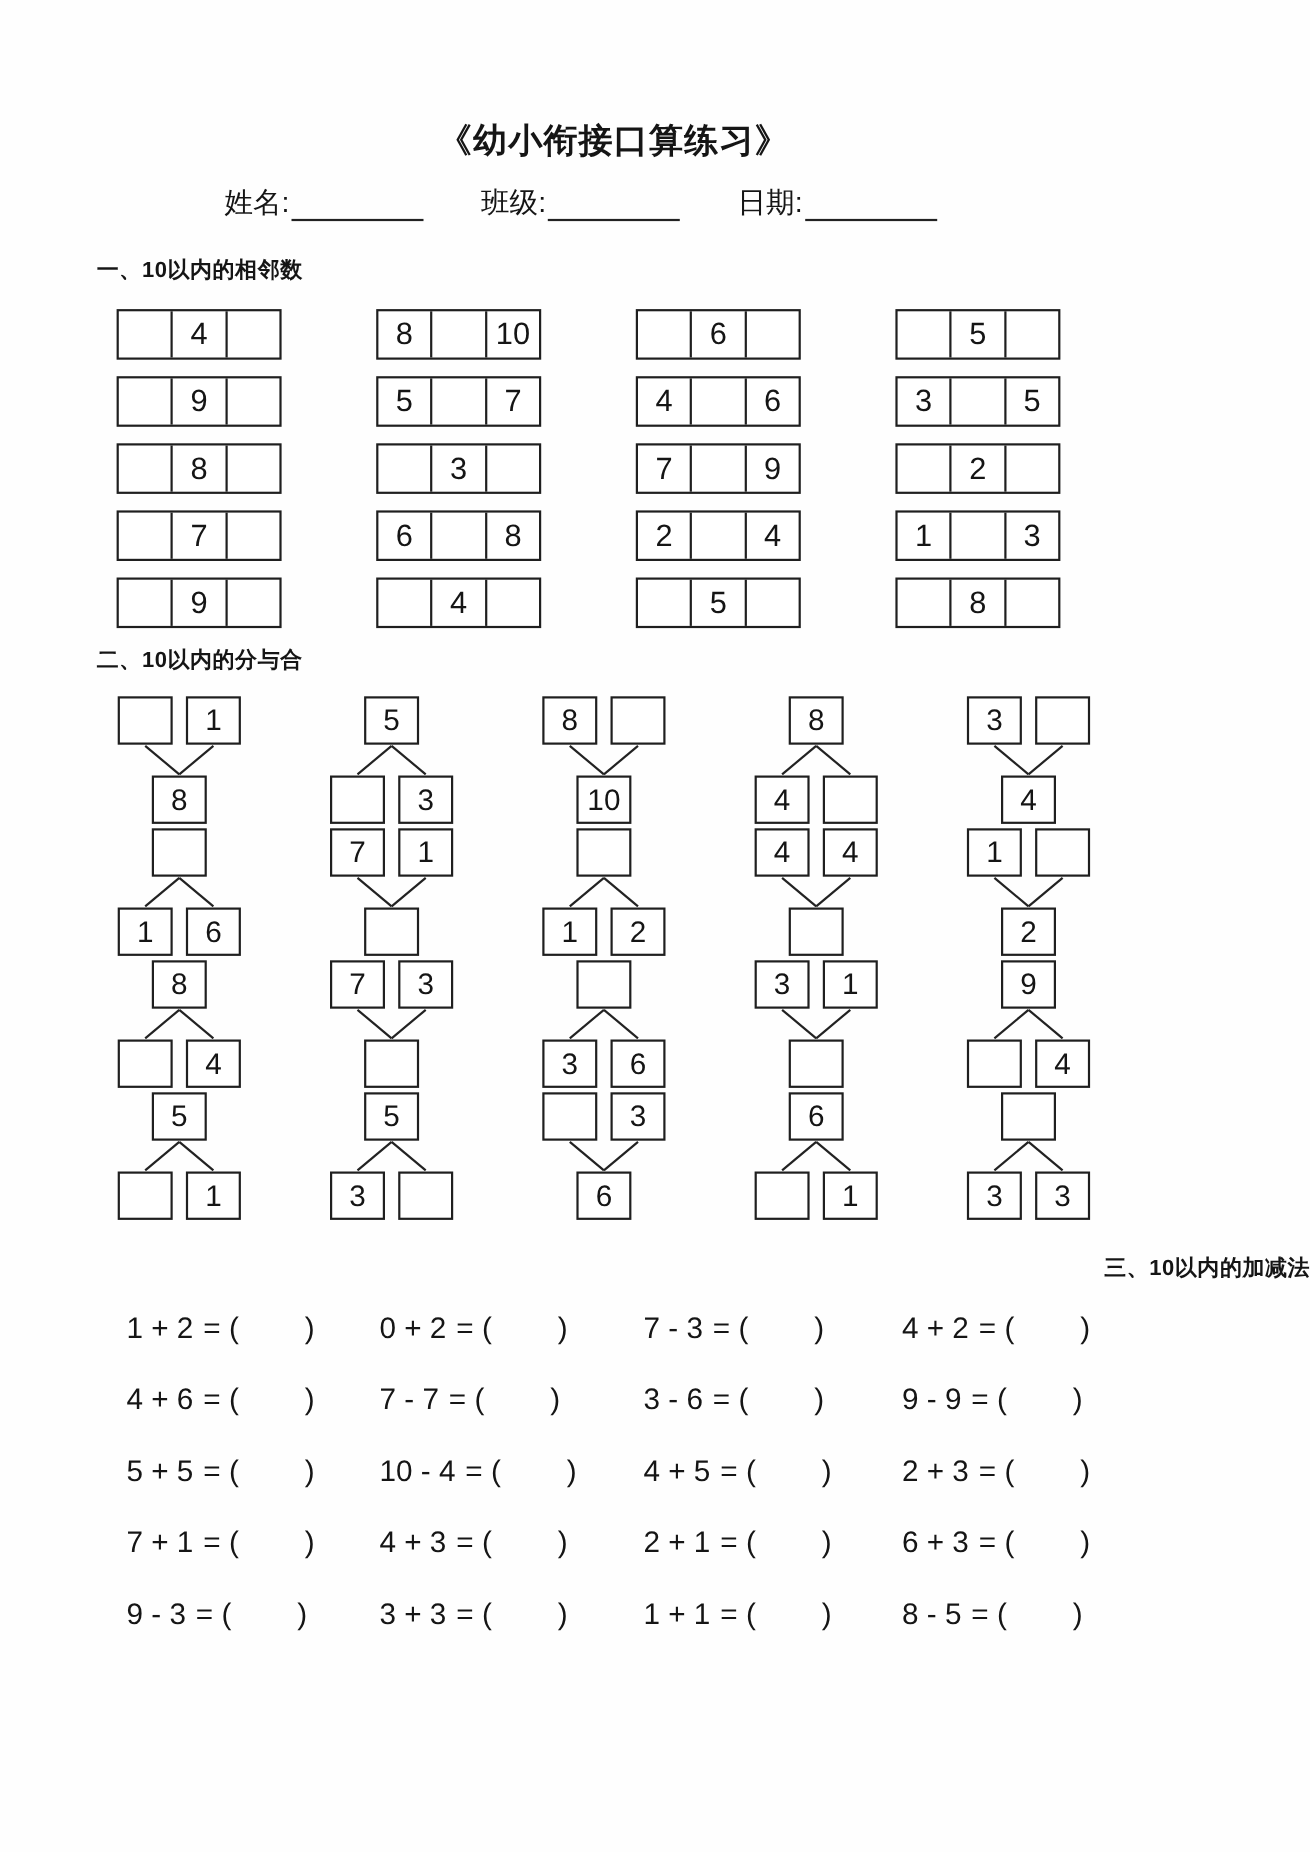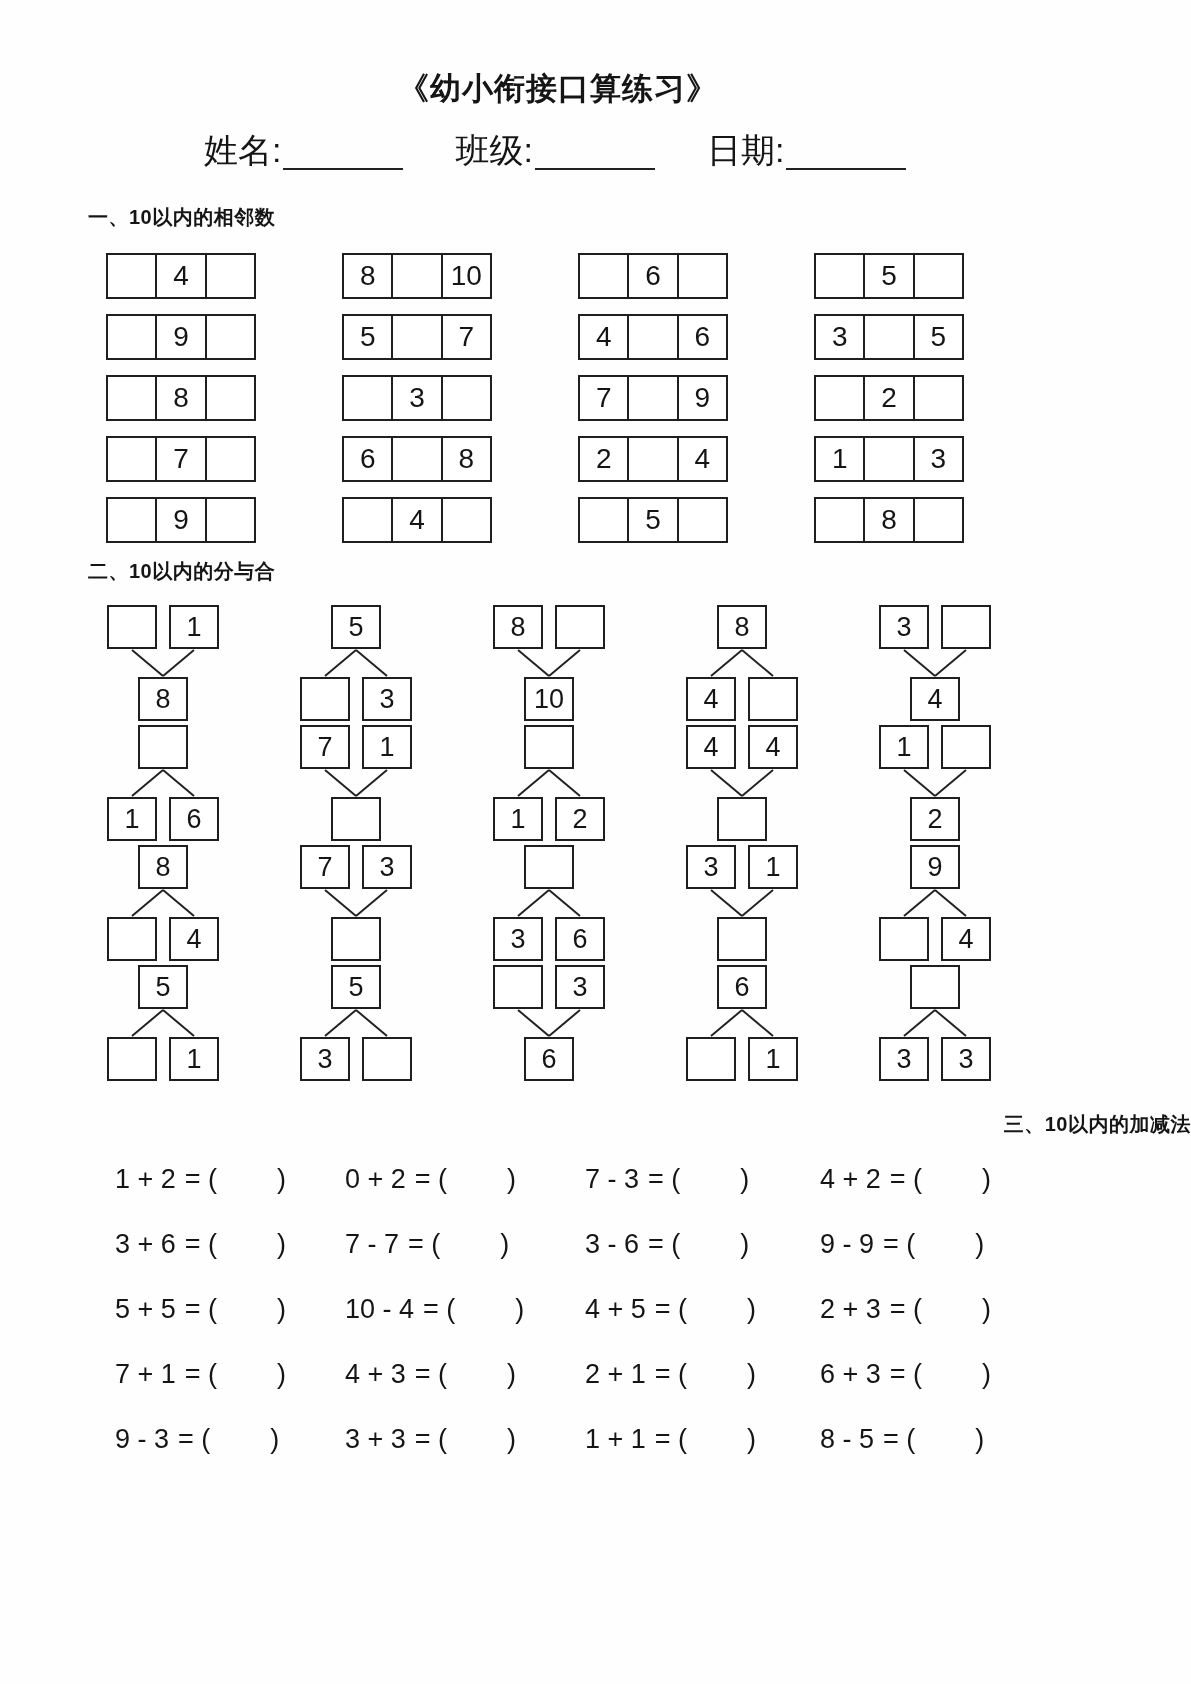--- a/index.html
+++ b/index.html
@@ -3,36 +3,36 @@
 <meta charset="utf-8">
 <style>
   html,body{margin:0;padding:0;background:#ffffff;}
   .sheet{
     position:relative;
     width:1191px;height:1684px;
     background:#fefefe;
     color:#151515;
     font-family:"Liberation Sans",sans-serif;
     box-sizing:border-box;
-    padding:68px 0 0 88px;
+    padding:107px 0 0 88px;
     overflow:hidden;
   }
   .title{
     width:940px;
     text-align:center;
     font-size:31px;
     font-weight:bold;
     letter-spacing:1px;
   }
   .fields{
     margin-top:18px;
     padding-left:116px;
     display:flex;
     align-items:flex-end;
-    font-size:34px;
+    font-size:26px;
   }
   .field{white-space:nowrap;margin-right:52px;}
   .flabel{display:inline-block;}
   .blank{
     display:inline-block;
     width:120px;
     border-bottom:2px solid #222;
     height:12px;
     vertical-align:-8px;
     margin-left:2px;
@@ -515,21 +515,21 @@
         <span class="agap"></span>
         <span class="closep">)</span>
       </div>
       <div class="arith-cell">
         <span class="expr">4 + 2</span>
         <span class="eqopen">= (</span>
         <span class="agap"></span>
         <span class="closep">)</span>
       </div>
       <div class="arith-cell">
-        <span class="expr">3 + 6</span>
+        <span class="expr">4 + 6</span>
         <span class="eqopen">= (</span>
         <span class="agap"></span>
         <span class="closep">)</span>
       </div>
       <div class="arith-cell">
         <span class="expr">7 - 7</span>
         <span class="eqopen">= (</span>
         <span class="agap"></span>
         <span class="closep">)</span>
       </div>

